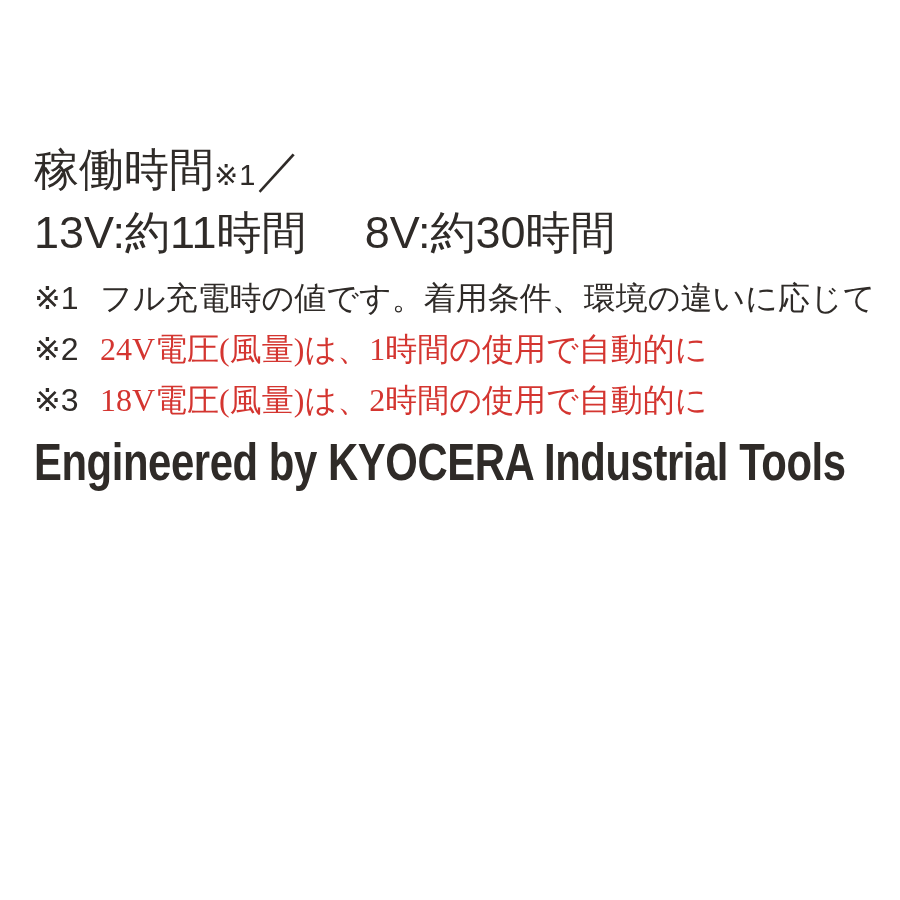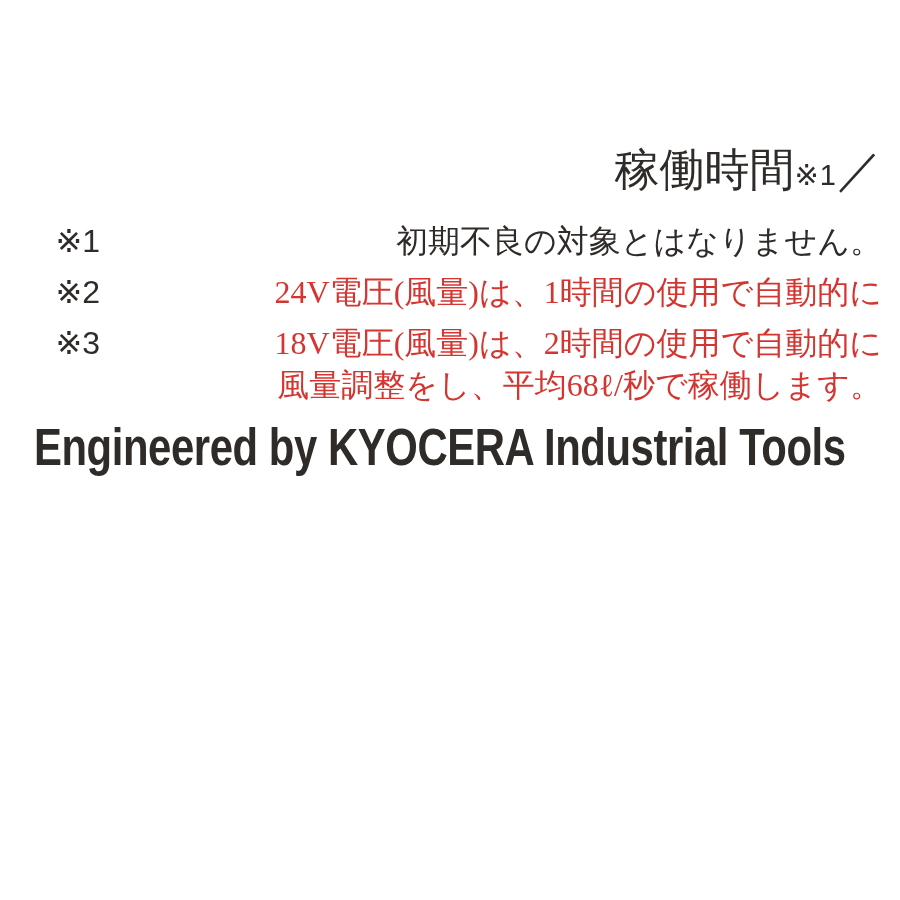--- a/index.html
+++ b/index.html
@@ -13,21 +13,20 @@
     height: 900px;
     background: var(--page-bg);
     font-family: "Liberation Sans", "DejaVu Sans", sans-serif;
     color: var(--text-primary);
     overflow: hidden;
   }
   .page {
     width: 900px;
     height: 900px;
     padding: 141px 18px 4px 34px;
-    text-align: right;
   }
   
   .spec-block { }
   .spec-line {
     font-size: 45px;
     line-height: 57px;
     white-space: nowrap;
     letter-spacing: 0;
     font-weight: 500;
   }
@@ -71,43 +70,43 @@
 </head>
 <body>
 
 <div class="page">
 
   <div class="spec-block">
     <div class="spec-line"><span>稼働時間</span><span class="note-ref">※1</span><span>／</span></div>
 
 
 
+    <div class="spec-line"><span>13V:約11時間</span><span class="spec-gap"></span><span>8V:約30時間</span></div>
   </div>
 
   <div class="footnotes">
 
     <div class="footnote">
       <span class="fn-marker">※1</span>
       <div class="fn-body">
-        <div>初期不良の対象とはなりません。</div>
+        <div>フル充電時の値です。着用条件、環境の違いに応じて</div>
       </div>
     </div>
 
     <div class="footnote red">
       <span class="fn-marker">※2</span>
       <div class="fn-body">
         <div>24V電圧(風量)は、1時間の使用で自動的に</div>
       </div>
     </div>
 
     <div class="footnote red">
       <span class="fn-marker">※3</span>
       <div class="fn-body">
         <div>18V電圧(風量)は、2時間の使用で自動的に</div>
-        <div>風量調整をし、平均68ℓ/秒で稼働します。</div>
       </div>
     </div>
 
   </div>
 
   <div class="footer-line">Engineered by KYOCERA Industrial Tools</div>
 
 </div>
 
 </body></html>

